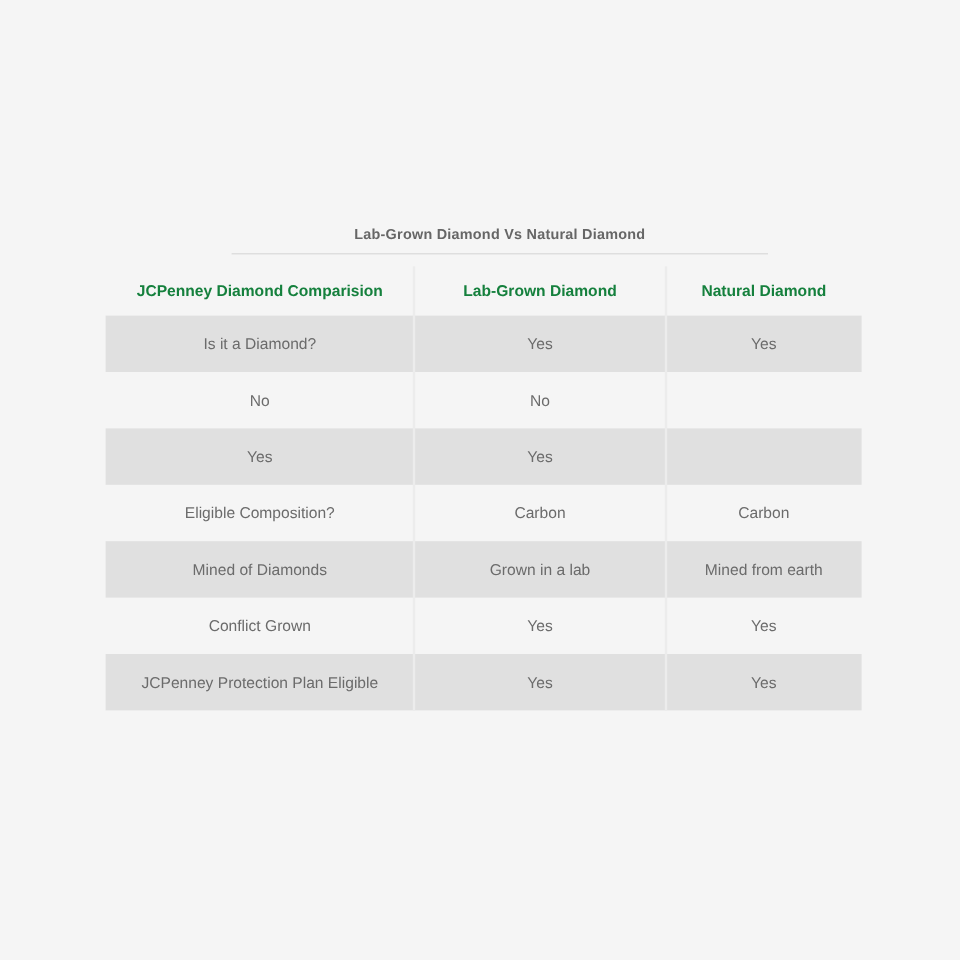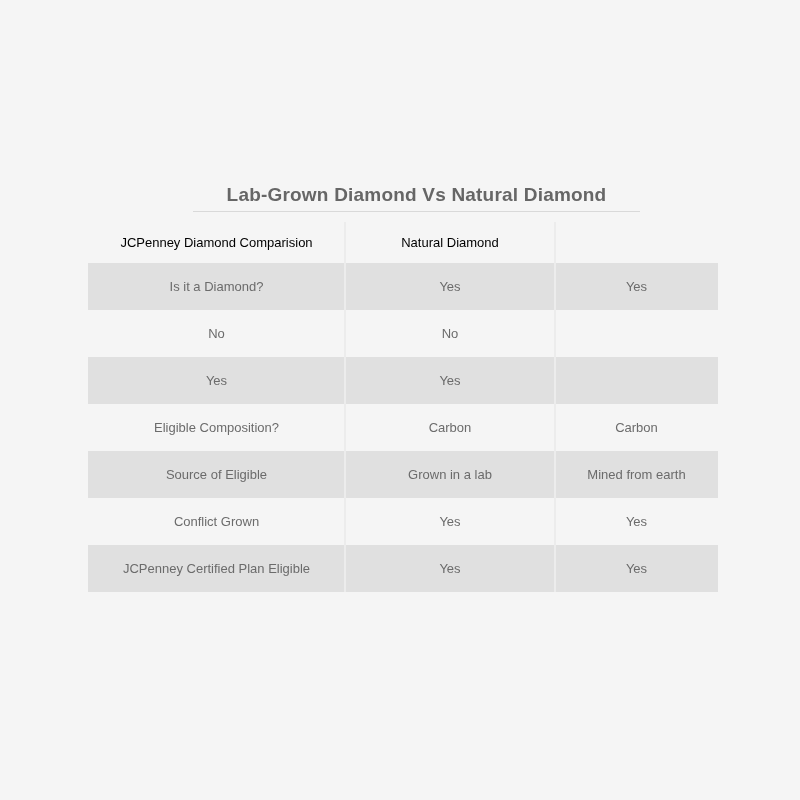--- a/index.html
+++ b/index.html
@@ -10,21 +10,21 @@
     background: #f5f5f5;
     font-family: "Liberation Sans", sans-serif;
     overflow: hidden;
   }
   .title {
     position: absolute;
     top: 187px;
     left: 193px;
     width: 447px;
     text-align: center;
-    font-size: 19px;
+    font-size: 12px;
     font-weight: bold;
     color: #666666;
     letter-spacing: 0.2px;
     line-height: 16px;
   }
   .title-underline {
     position: absolute;
     top: 211px;
     left: 193px;
     width: 447px;
@@ -46,22 +46,22 @@
   }
   .header-row { height: 41px; }
   .cell {
     text-align: center;
     font-size: 13px;
     color: #6b6b6b;
     padding: 0 6px;
     line-height: 15px;
   }
   .th {
-    font-weight: normal;
-    color: #000000;
+    font-weight: bold;
+    color: #15803d;
   }
   .stripe { background: #e0e0e0; }
   .col-divider {
     position: absolute;
     top: 0;
     bottom: 0;
     width: 2px;
     background: #ececec;
     z-index: 2;
   }
@@ -75,20 +75,21 @@
 
   <div class="title">Lab-Grown Diamond Vs Natural Diamond</div>
   <div class="title-underline"></div>
 
   <div class="ctable">
     <div class="col-divider d1"></div>
     <div class="col-divider d2"></div>
 
     <div class="trow header-row">
       <div class="cell th">JCPenney Diamond Comparision</div>
+      <div class="cell th">Lab-Grown Diamond</div>
       <div class="cell th">Natural Diamond</div>
     </div>
 
     <div class="trow stripe">
       <div class="cell">Is it a Diamond?</div>
       <div class="cell">Yes</div>
       <div class="cell">Yes</div>
     </div>
 
     <div class="trow">
@@ -101,31 +102,31 @@
       <div class="cell">Yes</div>
     </div>
 
     <div class="trow">
       <div class="cell">Eligible Composition?</div>
       <div class="cell">Carbon</div>
       <div class="cell">Carbon</div>
     </div>
 
     <div class="trow stripe">
-      <div class="cell">Source of Eligible</div>
+      <div class="cell">Mined of Diamonds</div>
       <div class="cell">Grown in a lab</div>
       <div class="cell">Mined from earth</div>
     </div>
 
     <div class="trow">
       <div class="cell">Conflict Grown</div>
       <div class="cell">Yes</div>
       <div class="cell">Yes</div>
     </div>
 
     <div class="trow stripe">
-      <div class="cell">JCPenney Certified Plan Eligible</div>
+      <div class="cell">JCPenney Protection Plan Eligible</div>
       <div class="cell">Yes</div>
       <div class="cell">Yes</div>
     </div>
 
   </div>
 </div>
 
 </body></html>

